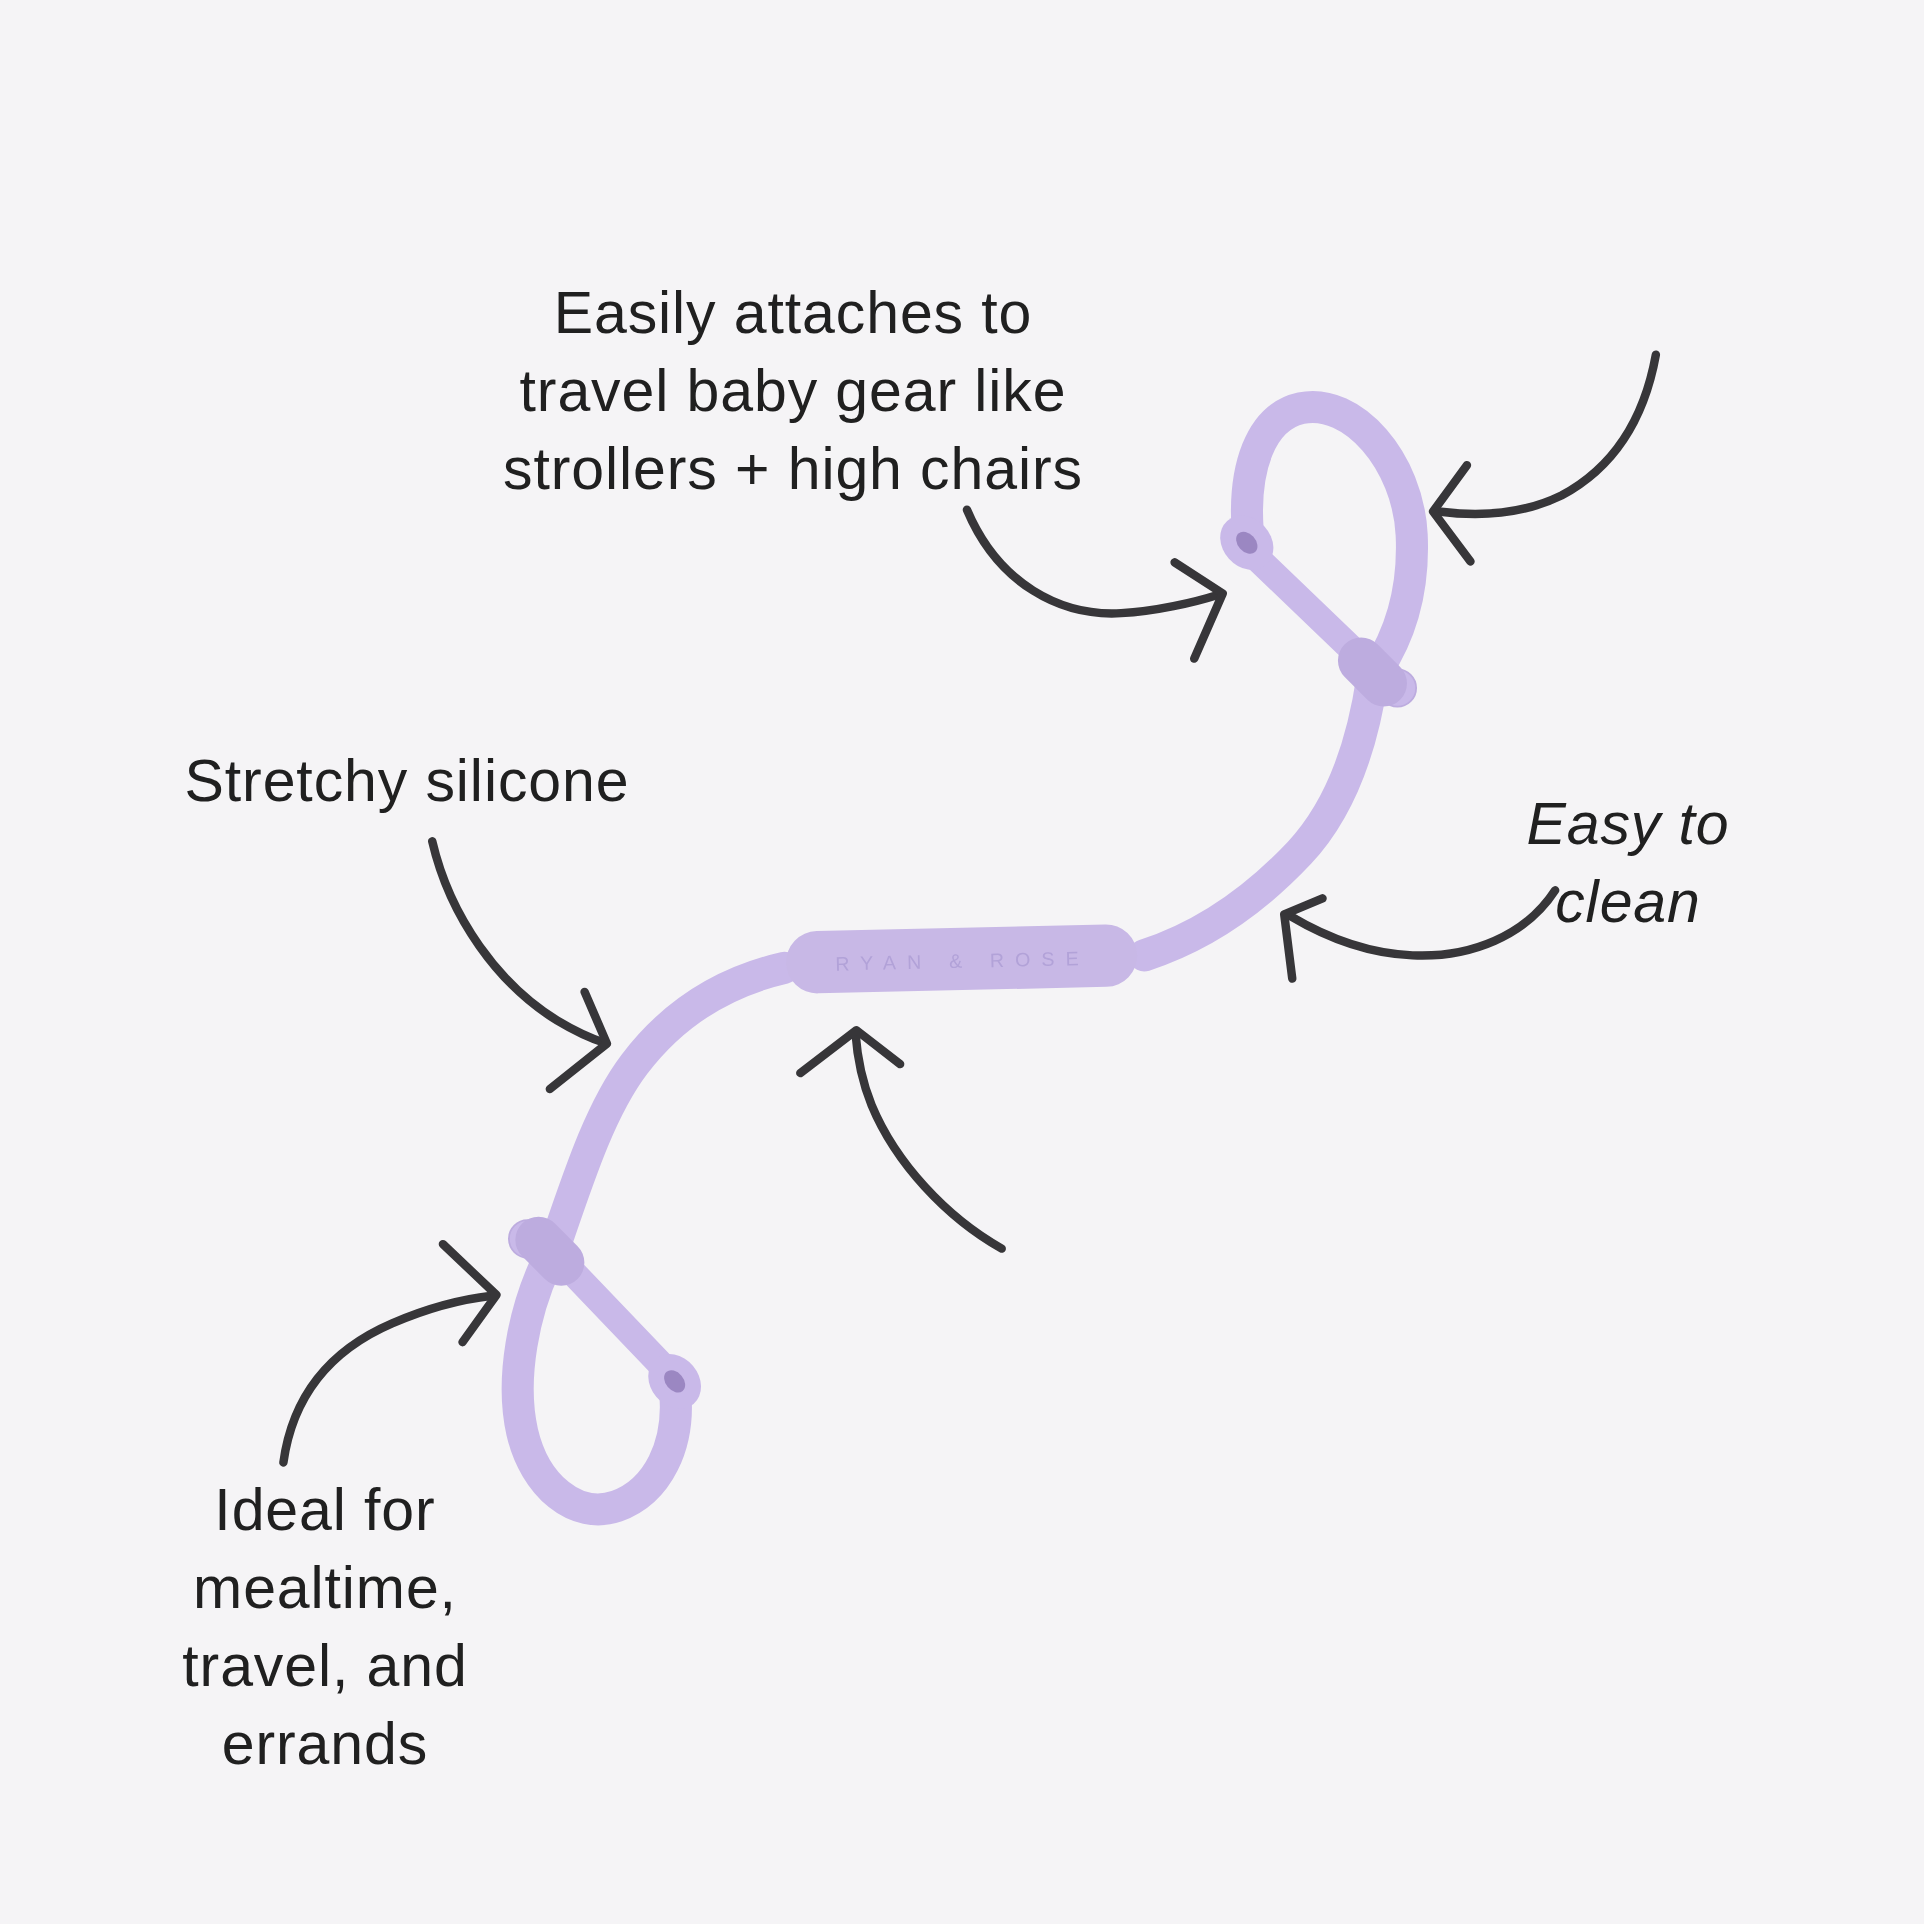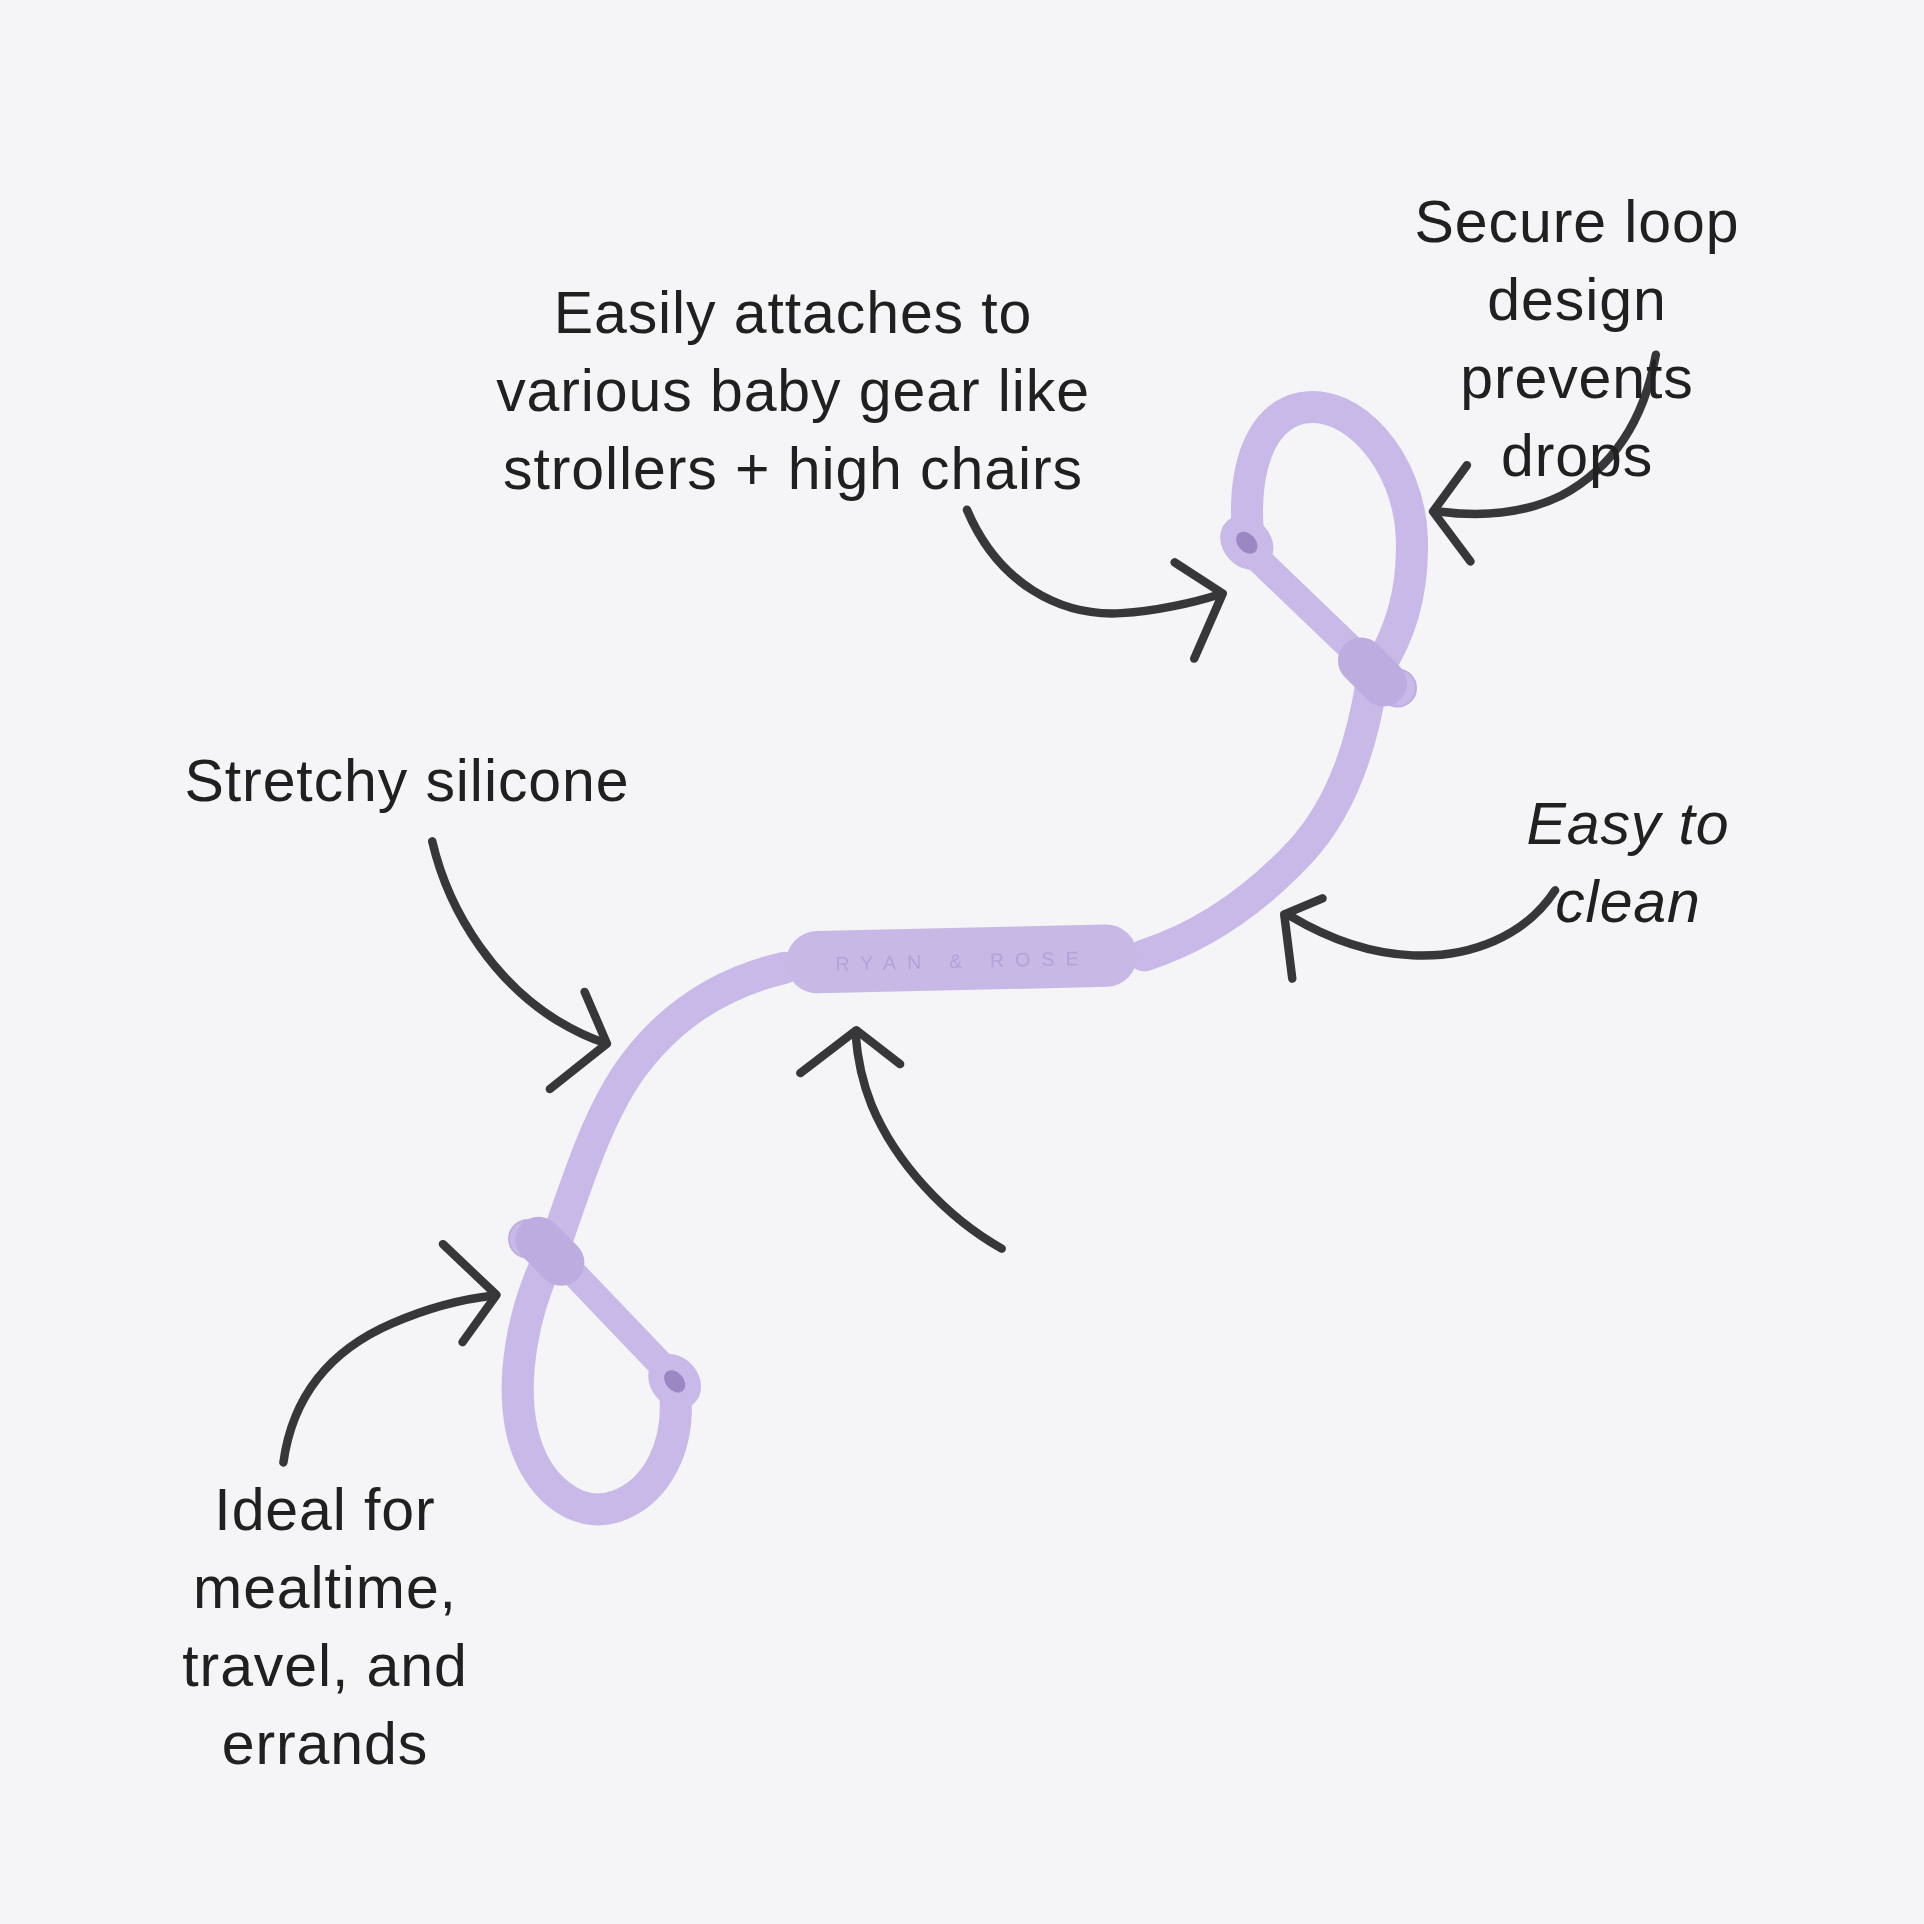--- a/index.html
+++ b/index.html
@@ -137,24 +137,22 @@
 
       <circle class="ball-shape" cx="1568" cy="772" r="21"></circle>
       <circle class="ball-shape" cx="592" cy="1390" r="21"></circle>
 
       <rect class="slider-shape" x="1496" y="728" width="88" height="52" rx="26" transform="rotate(45 1540 754)"></rect>
       <rect class="slider-shape" x="573" y="1378" width="88" height="52" rx="26" transform="rotate(45 617 1404)"></rect>
     </g>
   </svg>
 
   <div class="label label-attach">Easily attaches to
-various baby gear like
+travel baby gear like
 strollers + high chairs</div>
-  <div class="label label-secure">Secure loop design
-prevents drops</div>
   <div class="label label-stretchy">Stretchy silicone</div>
   <div class="label label-clean">Easy to clean</div>
   <div class="label label-ideal">Ideal for
 mealtime,
 travel, and
 errands</div>
 
 </div>
 
 

